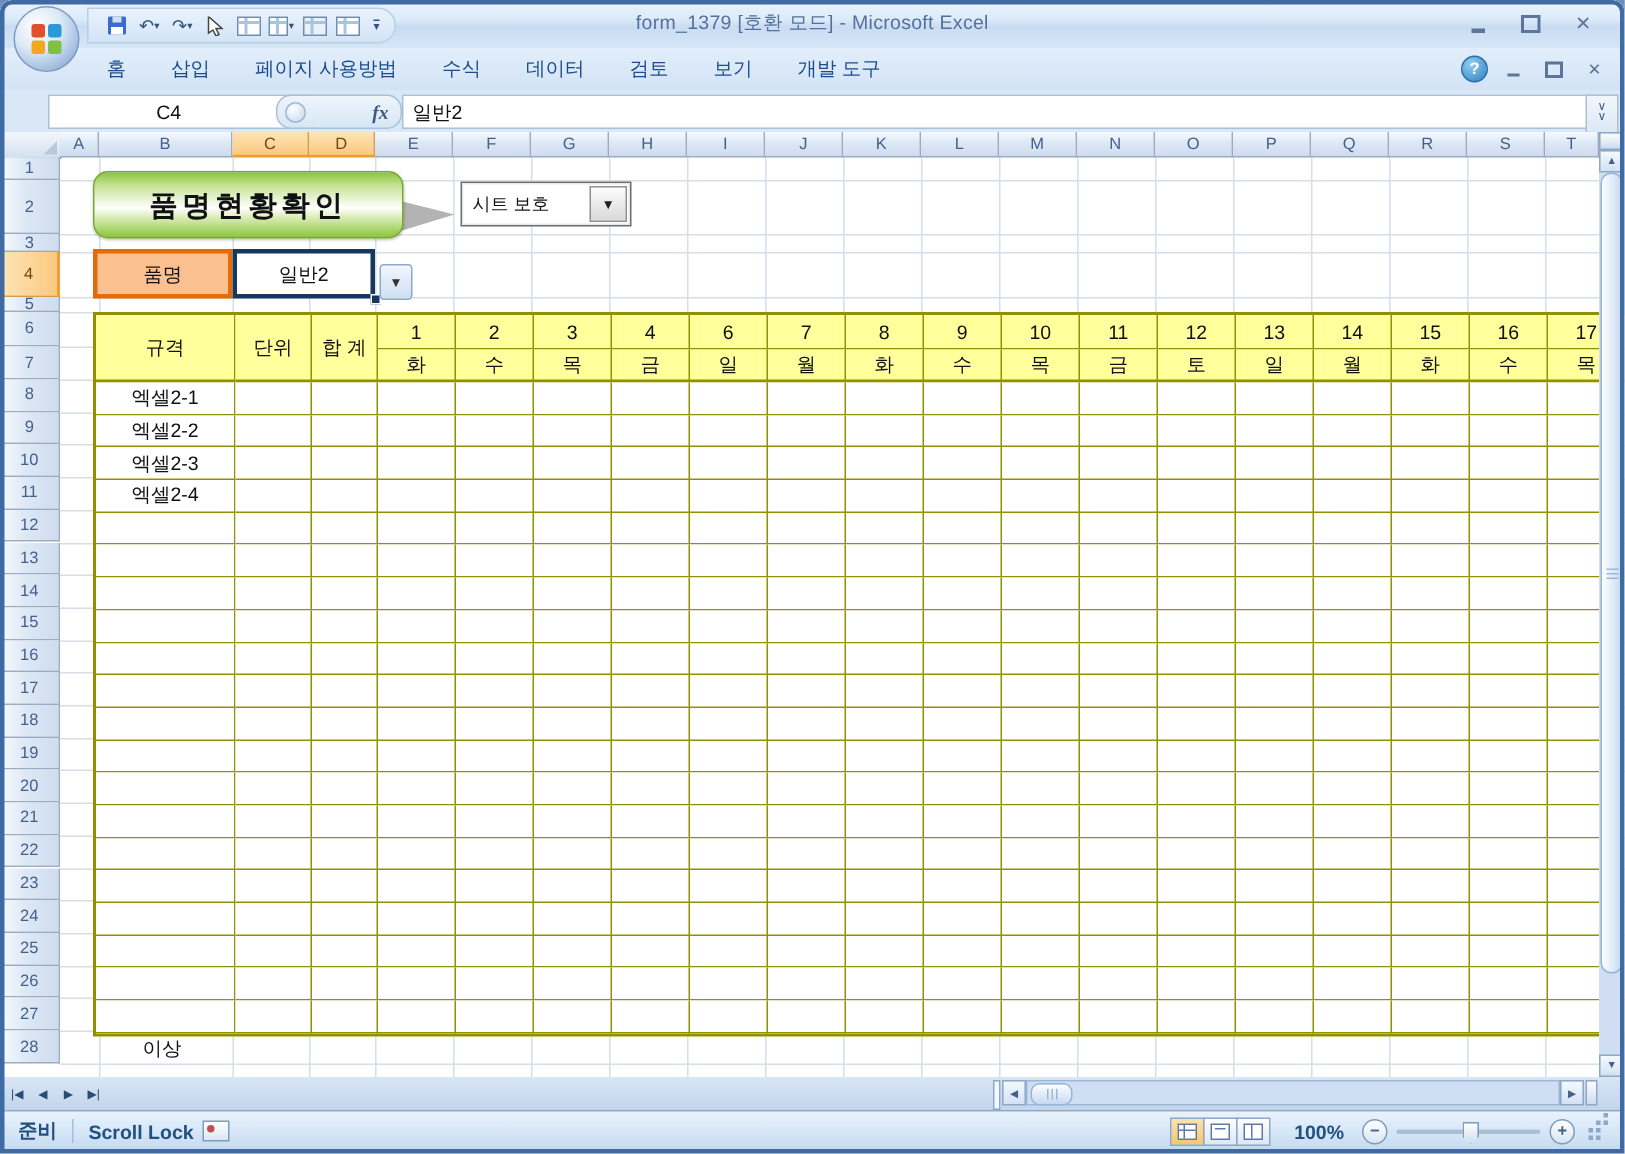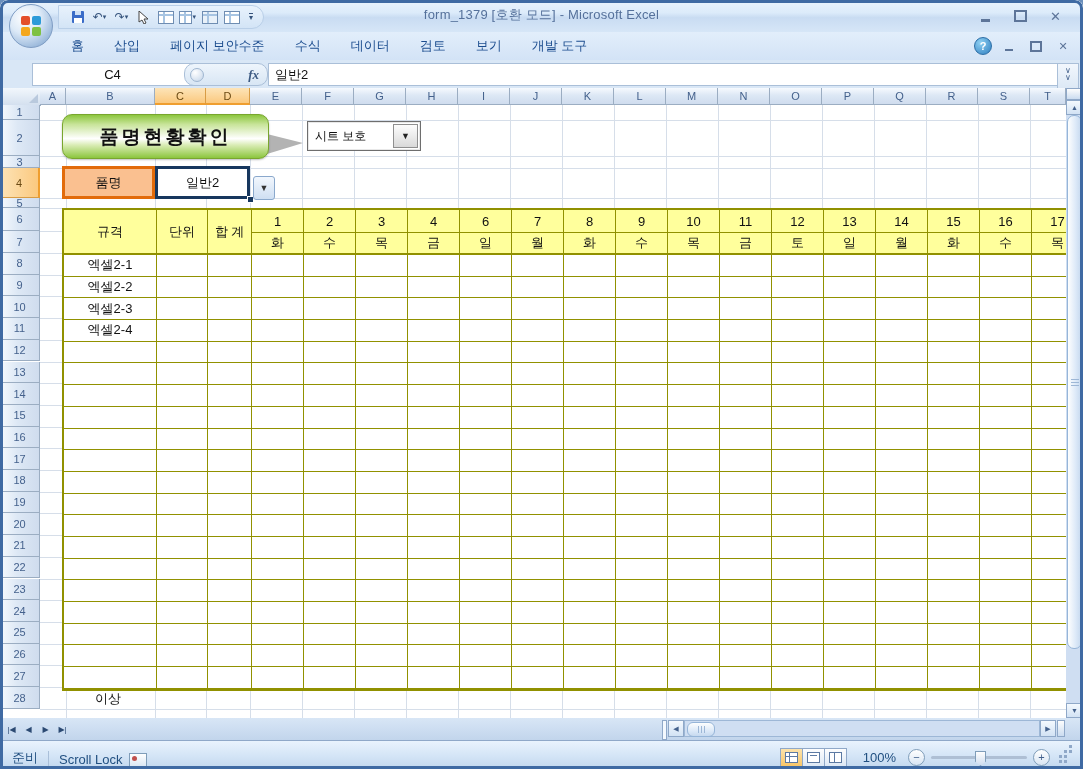--- a/index.html
+++ b/index.html
@@ -100,21 +100,21 @@
   .fillhandle{position:absolute;left:247px;top:108px;width:5px;height:5px;background:#17375e;border:1px solid #fff;}
   .ddbtn{position:absolute;left:253px;top:88px;width:20px;height:22px;border-radius:3px;
     background:linear-gradient(#f2f7fd,#cfdff2);border:1px solid #8aa8cc;display:flex;align-items:center;
     justify-content:center;font-size:9px;color:#333;}
   
   .dtable{position:absolute;left:62px;top:120px;display:grid;border:2px solid #919100;background:#fff;
     grid-template-columns:93px 51px 44px repeat(16,52px);}
   .dt-cell{border-right:1px solid #919100;border-bottom:1px solid #919100;box-sizing:border-box;
     display:flex;align-items:center;justify-content:center;font-size:13px;color:#111;background:#fff;}
   .dt-head{background:#ffff9c;}
-  .dt-merge{grid-row:1/3;font-family:Liberation Serif, serif;}
+  .dt-merge{grid-row:1/3;}
   .dt-day{border-bottom-width:2px;}
   .footer-label{position:absolute;left:95px;top:602px;font-size:13px;color:#111;}
   
   .vscroll{position:absolute;left:1066px;top:0;width:17px;height:630px;background:#cfdef2;}
   .vsplit{position:absolute;left:0;top:0;width:17px;height:12px;background:linear-gradient(#fdfdfd,#cbdcf0);border:1px solid #8fa8c8;box-sizing:border-box;}
   .varrow{position:absolute;left:0;width:17px;height:15px;background:linear-gradient(#f4f9fe,#d2e2f4);
     border:1px solid #8fa8c8;box-sizing:border-box;display:flex;align-items:center;justify-content:center;
     font-size:7px;color:#44618c;}
   .vthumb{position:absolute;left:1px;top:27px;width:15px;height:534px;border-radius:7px;
     background:linear-gradient(90deg,#fdfefe,#dce9f8 60%,#c6d9ef);border:1px solid #96b5d8;box-sizing:border-box;}
@@ -139,21 +139,21 @@
     border:1px solid #8fa8c8;box-sizing:border-box;display:flex;align-items:center;justify-content:center;font-size:7px;color:#44618c;}
   .htrack{position:absolute;left:16px;top:0;width:356px;height:17px;background:#cfdef2;border:1px solid #9db7d6;box-sizing:border-box;}
   .hthumb{position:absolute;left:2px;top:1px;width:26px;height:13px;border-radius:6px;
     background:linear-gradient(#fdfefe,#dce9f8 60%,#c6d9ef);border:1px solid #96b5d8;}
   .hthumb:after{content:"";position:absolute;top:3px;left:50%;height:7px;width:1px;background:#9db7d6;
     box-shadow:3px 0 0 #9db7d6,-3px 0 0 #9db7d6;}
   .tabsplit{position:absolute;left:1057px;top:2px;width:8px;height:17px;background:linear-gradient(#fdfdfd,#cbdcf0);border:1px solid #8fa8c8;box-sizing:border-box;}
   
   .statusbar{position:absolute;left:0;top:740px;width:1083px;height:26px;
     background:linear-gradient(#e9f3fd,#d3e4f6 60%,#c4d9ef);border-top:1px solid #8fa8c8;
-    display:flex;align-items:flex-end;font-size:13px;color:#215081;}
+    display:flex;align-items:center;font-size:13px;color:#215081;font-weight:bold;}
   .st-ready{margin-left:12px;}
   .st-div{width:1px;height:16px;background:#a9bfd9;margin:0 10px;}
   .macroicon{width:16px;height:12px;border:1px solid #7f9db9;background:linear-gradient(#fff,#dbe7f3);position:relative;margin-left:6px;}
   .macroicon:after{content:"";position:absolute;left:2px;top:2px;width:5px;height:5px;border-radius:50%;background:#c0504d;}
   .st-right{margin-left:auto;display:flex;align-items:center;margin-right:10px;}
   .viewbtn{width:21px;height:17px;border:1px solid #8fa8c8;background:linear-gradient(#fdfdfd,#dce8f5);
     display:flex;align-items:center;justify-content:center;margin-left:-1px;}
   .viewbtn.active{background:linear-gradient(#fce3ac,#f8c668);}
   .vb-ic{width:11px;height:9px;border:1px solid #5c7aa3;background:#fff;position:relative;}
   .vb-ic.grid:before{content:"";position:absolute;left:0;top:3px;width:100%;height:1px;background:#5c7aa3;}
@@ -219,21 +219,21 @@
         <i></i>
         <i></i>
         <i></i>
       </span>
     </div>
 
   <div class="ribbonrow">
     <div class="rtabs" id="ribbonTabs">
         <span class="rtab">홈</span>
         <span class="rtab">삽입</span>
-        <span class="rtab">페이지 보안수준</span>
+        <span class="rtab">페이지 사용방법</span>
         <span class="rtab">수식</span>
         <span class="rtab">데이터</span>
         <span class="rtab">검토</span>
         <span class="rtab">보기</span>
         <span class="rtab">개발 도구</span>
       </div>
     <div class="ribright">
       <span class="helpbtn">?</span>
       <span class="sbtn">
           <span class="bar"></span>

